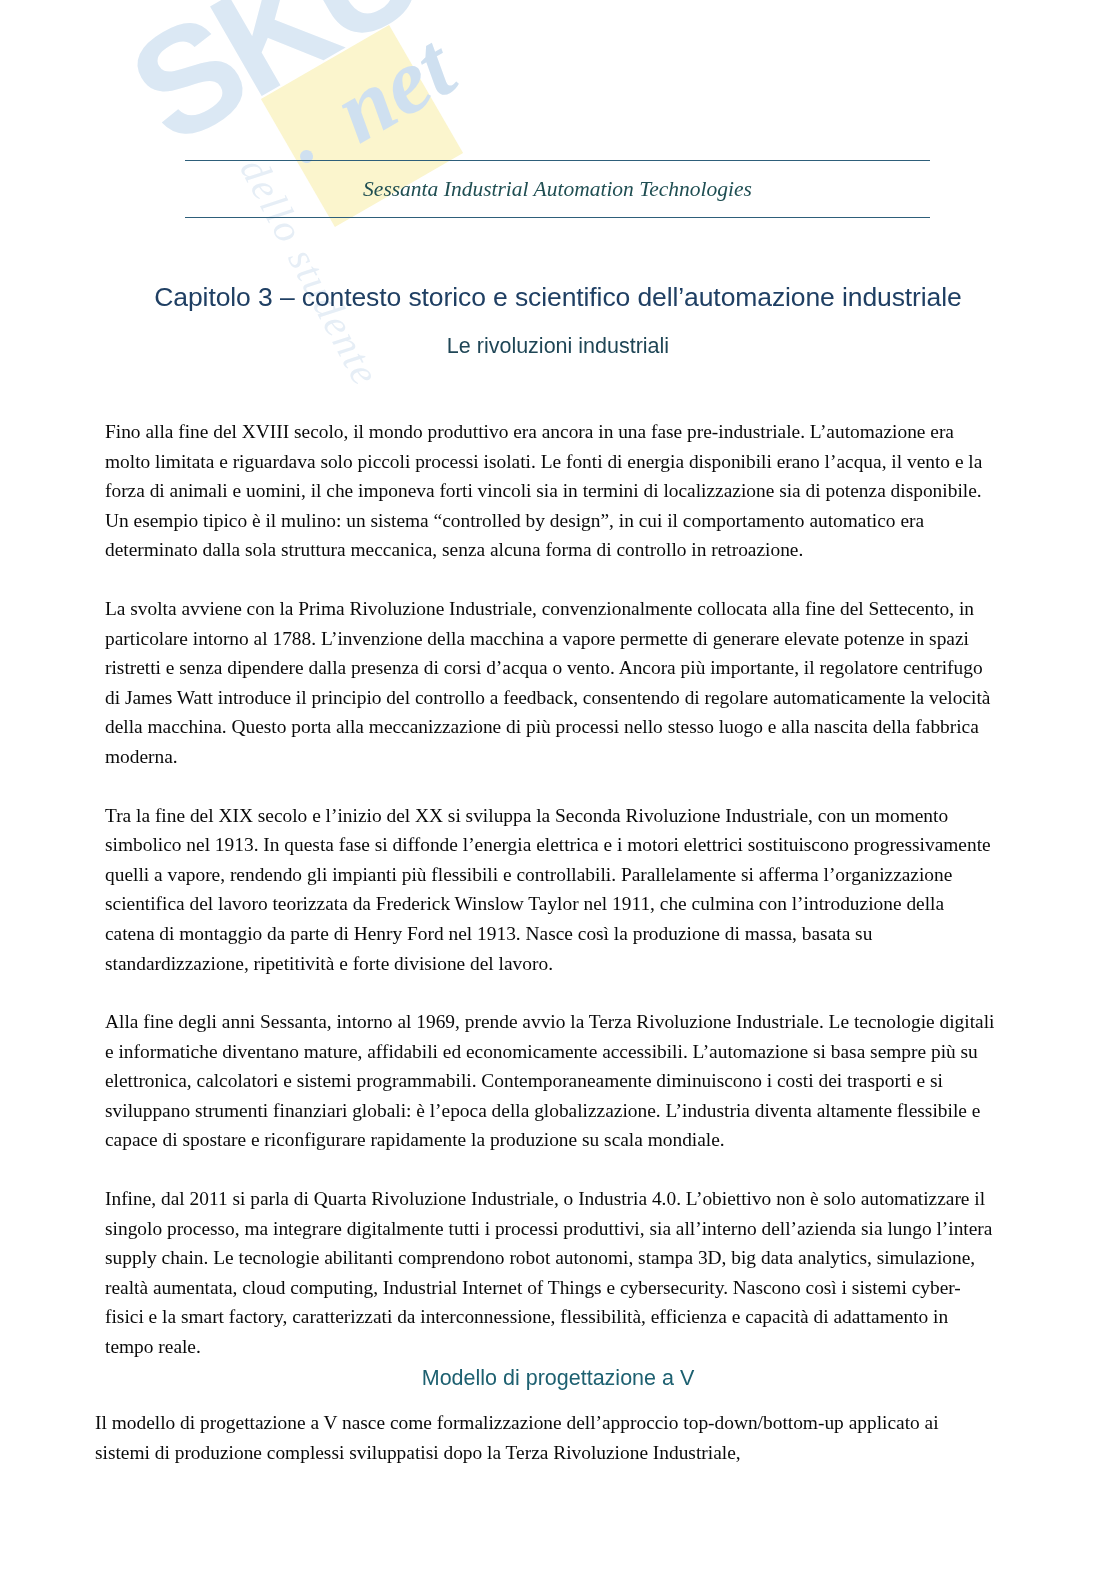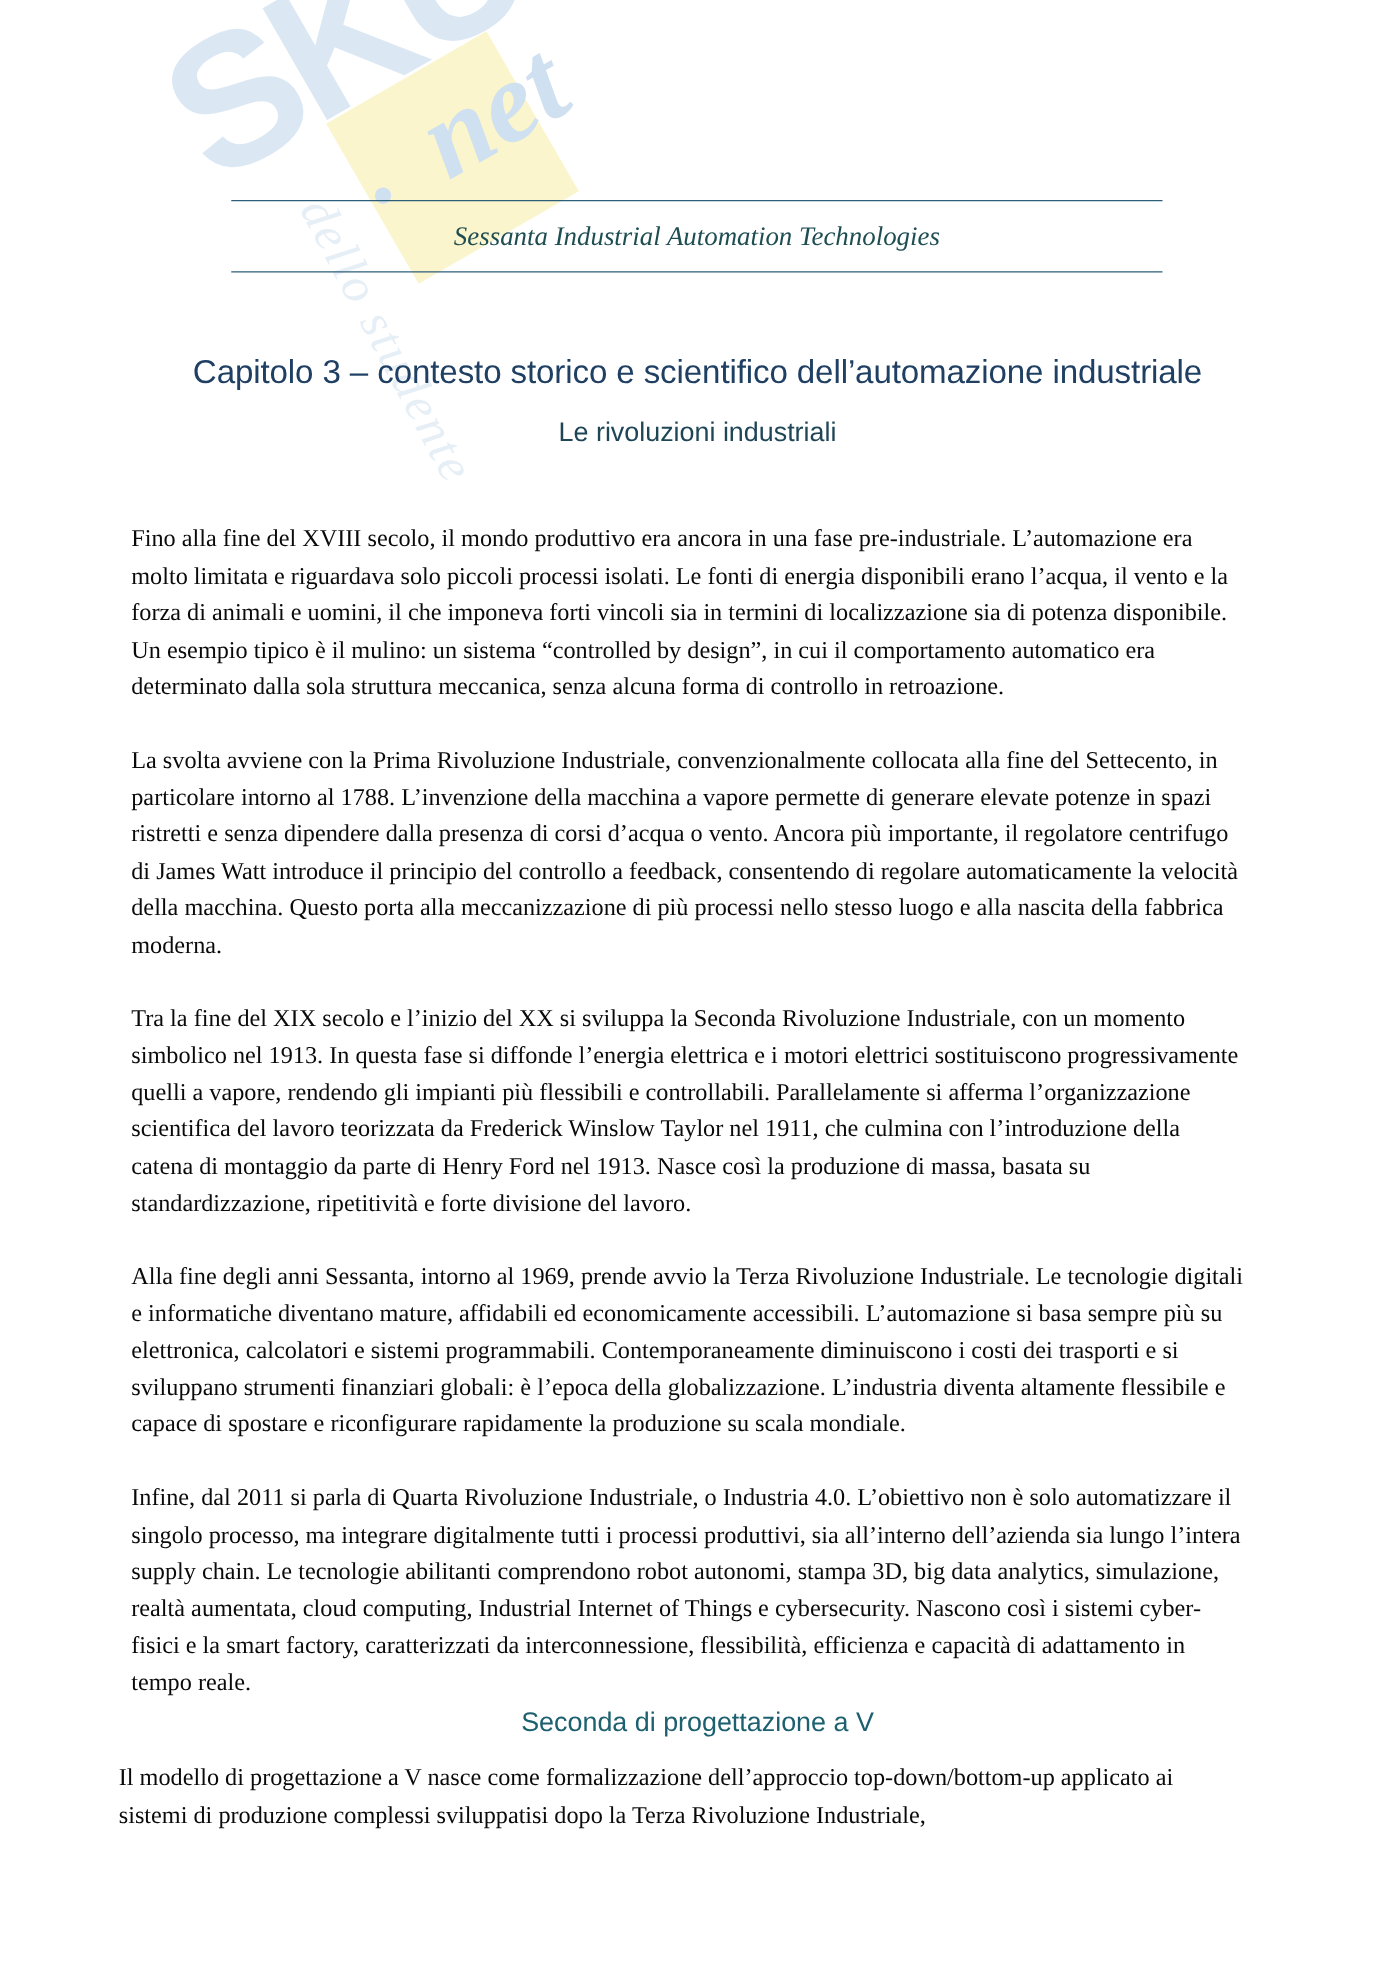--- a/index.html
+++ b/index.html
@@ -200,19 +200,19 @@
   <h2 id="doc-subtitle">Le rivoluzioni industriali</h2>
 
   <div id="body-block">
     <p class="para">Fino alla fine del XVIII secolo, il mondo produttivo era ancora in una fase pre-industriale. L’automazione era molto limitata e riguardava solo piccoli processi isolati. Le fonti di energia disponibili erano l’acqua, il vento e la forza di animali e uomini, il che imponeva forti vincoli sia in termini di localizzazione sia di potenza disponibile. Un esempio tipico è il mulino: un sistema “controlled by design”, in cui il comportamento automatico era determinato dalla sola struttura meccanica, senza alcuna forma di controllo in retroazione.</p>
     <p class="para">La svolta avviene con la Prima Rivoluzione Industriale, convenzionalmente collocata alla fine del Settecento, in particolare intorno al 1788. L’invenzione della macchina a vapore permette di generare elevate potenze in spazi ristretti e senza dipendere dalla presenza di corsi d’acqua o vento. Ancora più importante, il regolatore centrifugo di James Watt introduce il principio del controllo a feedback, consentendo di regolare automaticamente la velocità della macchina. Questo porta alla meccanizzazione di più processi nello stesso luogo e alla nascita della fabbrica moderna.</p>
     <p class="para">Tra la fine del XIX secolo e l’inizio del XX si sviluppa la Seconda Rivoluzione Industriale, con un momento simbolico nel 1913. In questa fase si diffonde l’energia elettrica e i motori elettrici sostituiscono progressivamente quelli a vapore, rendendo gli impianti più flessibili e controllabili. Parallelamente si afferma l’organizzazione scientifica del lavoro teorizzata da Frederick Winslow Taylor nel 1911, che culmina con l’introduzione della catena di montaggio da parte di Henry Ford nel 1913. Nasce così la produzione di massa, basata su standardizzazione, ripetitività e forte divisione del lavoro.</p>
     <p class="para">Alla fine degli anni Sessanta, intorno al 1969, prende avvio la Terza Rivoluzione Industriale. Le tecnologie digitali e informatiche diventano mature, affidabili ed economicamente accessibili. L’automazione si basa sempre più su elettronica, calcolatori e sistemi programmabili. Contemporaneamente diminuiscono i costi dei trasporti e si sviluppano strumenti finanziari globali: è l’epoca della globalizzazione. L’industria diventa altamente flessibile e capace di spostare e riconfigurare rapidamente la produzione su scala mondiale.</p>
     <p class="para">Infine, dal 2011 si parla di Quarta Rivoluzione Industriale, o Industria 4.0. L’obiettivo non è solo automatizzare il singolo processo, ma integrare digitalmente tutti i processi produttivi, sia all’interno dell’azienda sia lungo l’intera supply chain. Le tecnologie abilitanti comprendono robot autonomi, stampa 3D, big data analytics, simulazione, realtà aumentata, cloud computing, Industrial Internet of Things e cybersecurity. Nascono così i sistemi cyber-fisici e la smart factory, caratterizzati da interconnessione, flessibilità, efficienza e capacità di adattamento in tempo reale.</p>
   </div>
 
-  <h2 id="section-title-2">Seconda di progettazione a V</h2>
+  <h2 id="section-title-2">Modello di progettazione a V</h2>
 
   <div id="closing-block">
     <p class="para">Il modello di progettazione a V nasce come formalizzazione dell’approccio top-down/bottom-up applicato ai sistemi di produzione complessi sviluppatisi dopo la Terza Rivoluzione Industriale,</p>
   </div>
 
 </div>
 
 </body></html>

